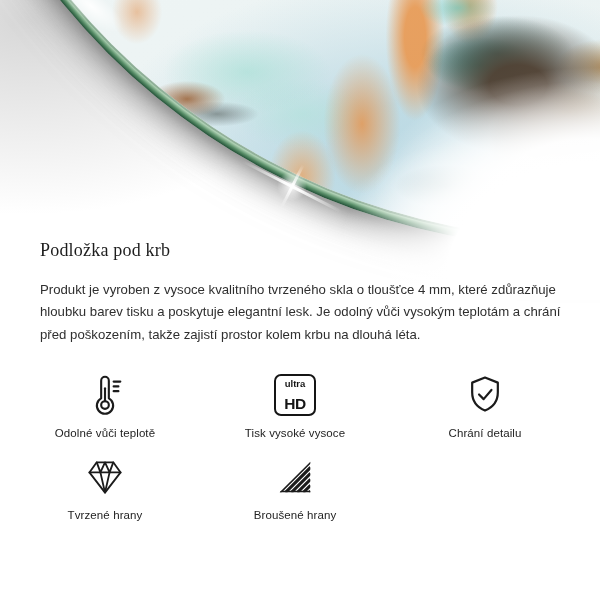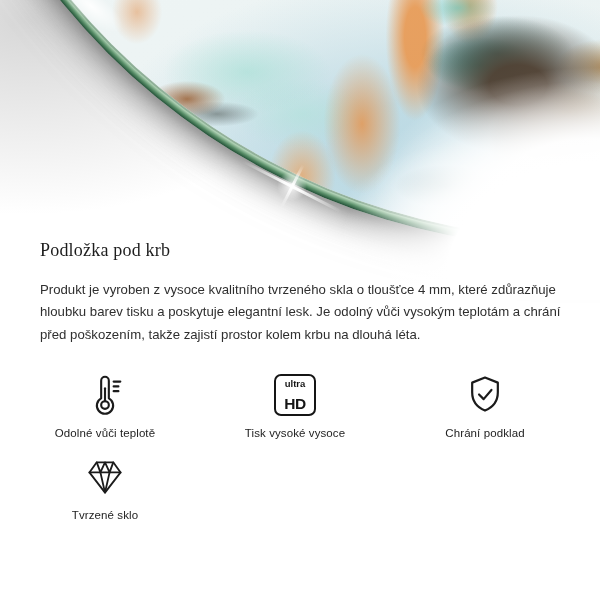--- a/index.html
+++ b/index.html
@@ -120,32 +120,48 @@
         <div class="feature-label">Tisk vysoké vysoce</div>
       </div>
 
       <div class="feature">
         <div class="icon-box">
           <svg width="44" height="44" viewBox="0 0 48 48">
             <path class="icon-stroke" style="stroke-width:2.4" d="M24 5 L38 10.5 V21 C38 30.5 32.5 37.5 24 41 C15.5 37.5 10 30.5 10 21 V10.5 Z"></path>
             <path class="icon-stroke" style="stroke-width:2.4" d="M17.5 23.5 L22.5 28.5 L31 18.5"></path>
           </svg>
         </div>
-        <div class="feature-label">Chrání podklad</div>
+        <div class="feature-label">Chrání detailu</div>
       </div>
 
       <div class="feature">
         <div class="icon-box">
           <svg width="44" height="44" viewBox="0 0 48 48">
             <path class="icon-stroke" style="stroke-width:2" d="M15 8 L33 8 L41 19 L24 41 L7 19 Z"></path>
             <path class="icon-stroke" style="stroke-width:2" d="M7 19 H41"></path>
             <path class="icon-stroke" style="stroke-width:2" d="M15 8 L19 19 L24 8 L29 19 L33 8"></path>
             <path class="icon-stroke" style="stroke-width:2" d="M19 19 L24 41 L29 19"></path>
           </svg>
         </div>
-        <div class="feature-label">Tvrzené sklo</div>
+        <div class="feature-label">Tvrzené hrany</div>
       </div>
 
+      <div class="feature">
+        <div class="icon-box">
+          <svg width="44" height="44" viewBox="0 0 48 48">
+            <defs>
+                <clipPath id="triClip">
+                  <path d="M7 41 L41 41 L41 7 Z"></path>
+                </clipPath>
+              </defs>
+            <g clip-path="url(#triClip)">
+              <path d="M7 41 L41 7 M13.5 41 L41 13.5 M20 41 L41 20 M26.5 41 L41 26.5 M33 41 L41 33 M39.5 41 L41 39.5" stroke="#1b1b1b" stroke-width="3.4" fill="none"></path>
+              <path d="M7 41 H41" stroke="#1b1b1b" stroke-width="4" fill="none"></path>
+            </g>
+          </svg>
+        </div>
+        <div class="feature-label">Broušené hrany</div>
+      </div>
 
 
     </div>
   </div>
 </div>
 
 </body></html>

